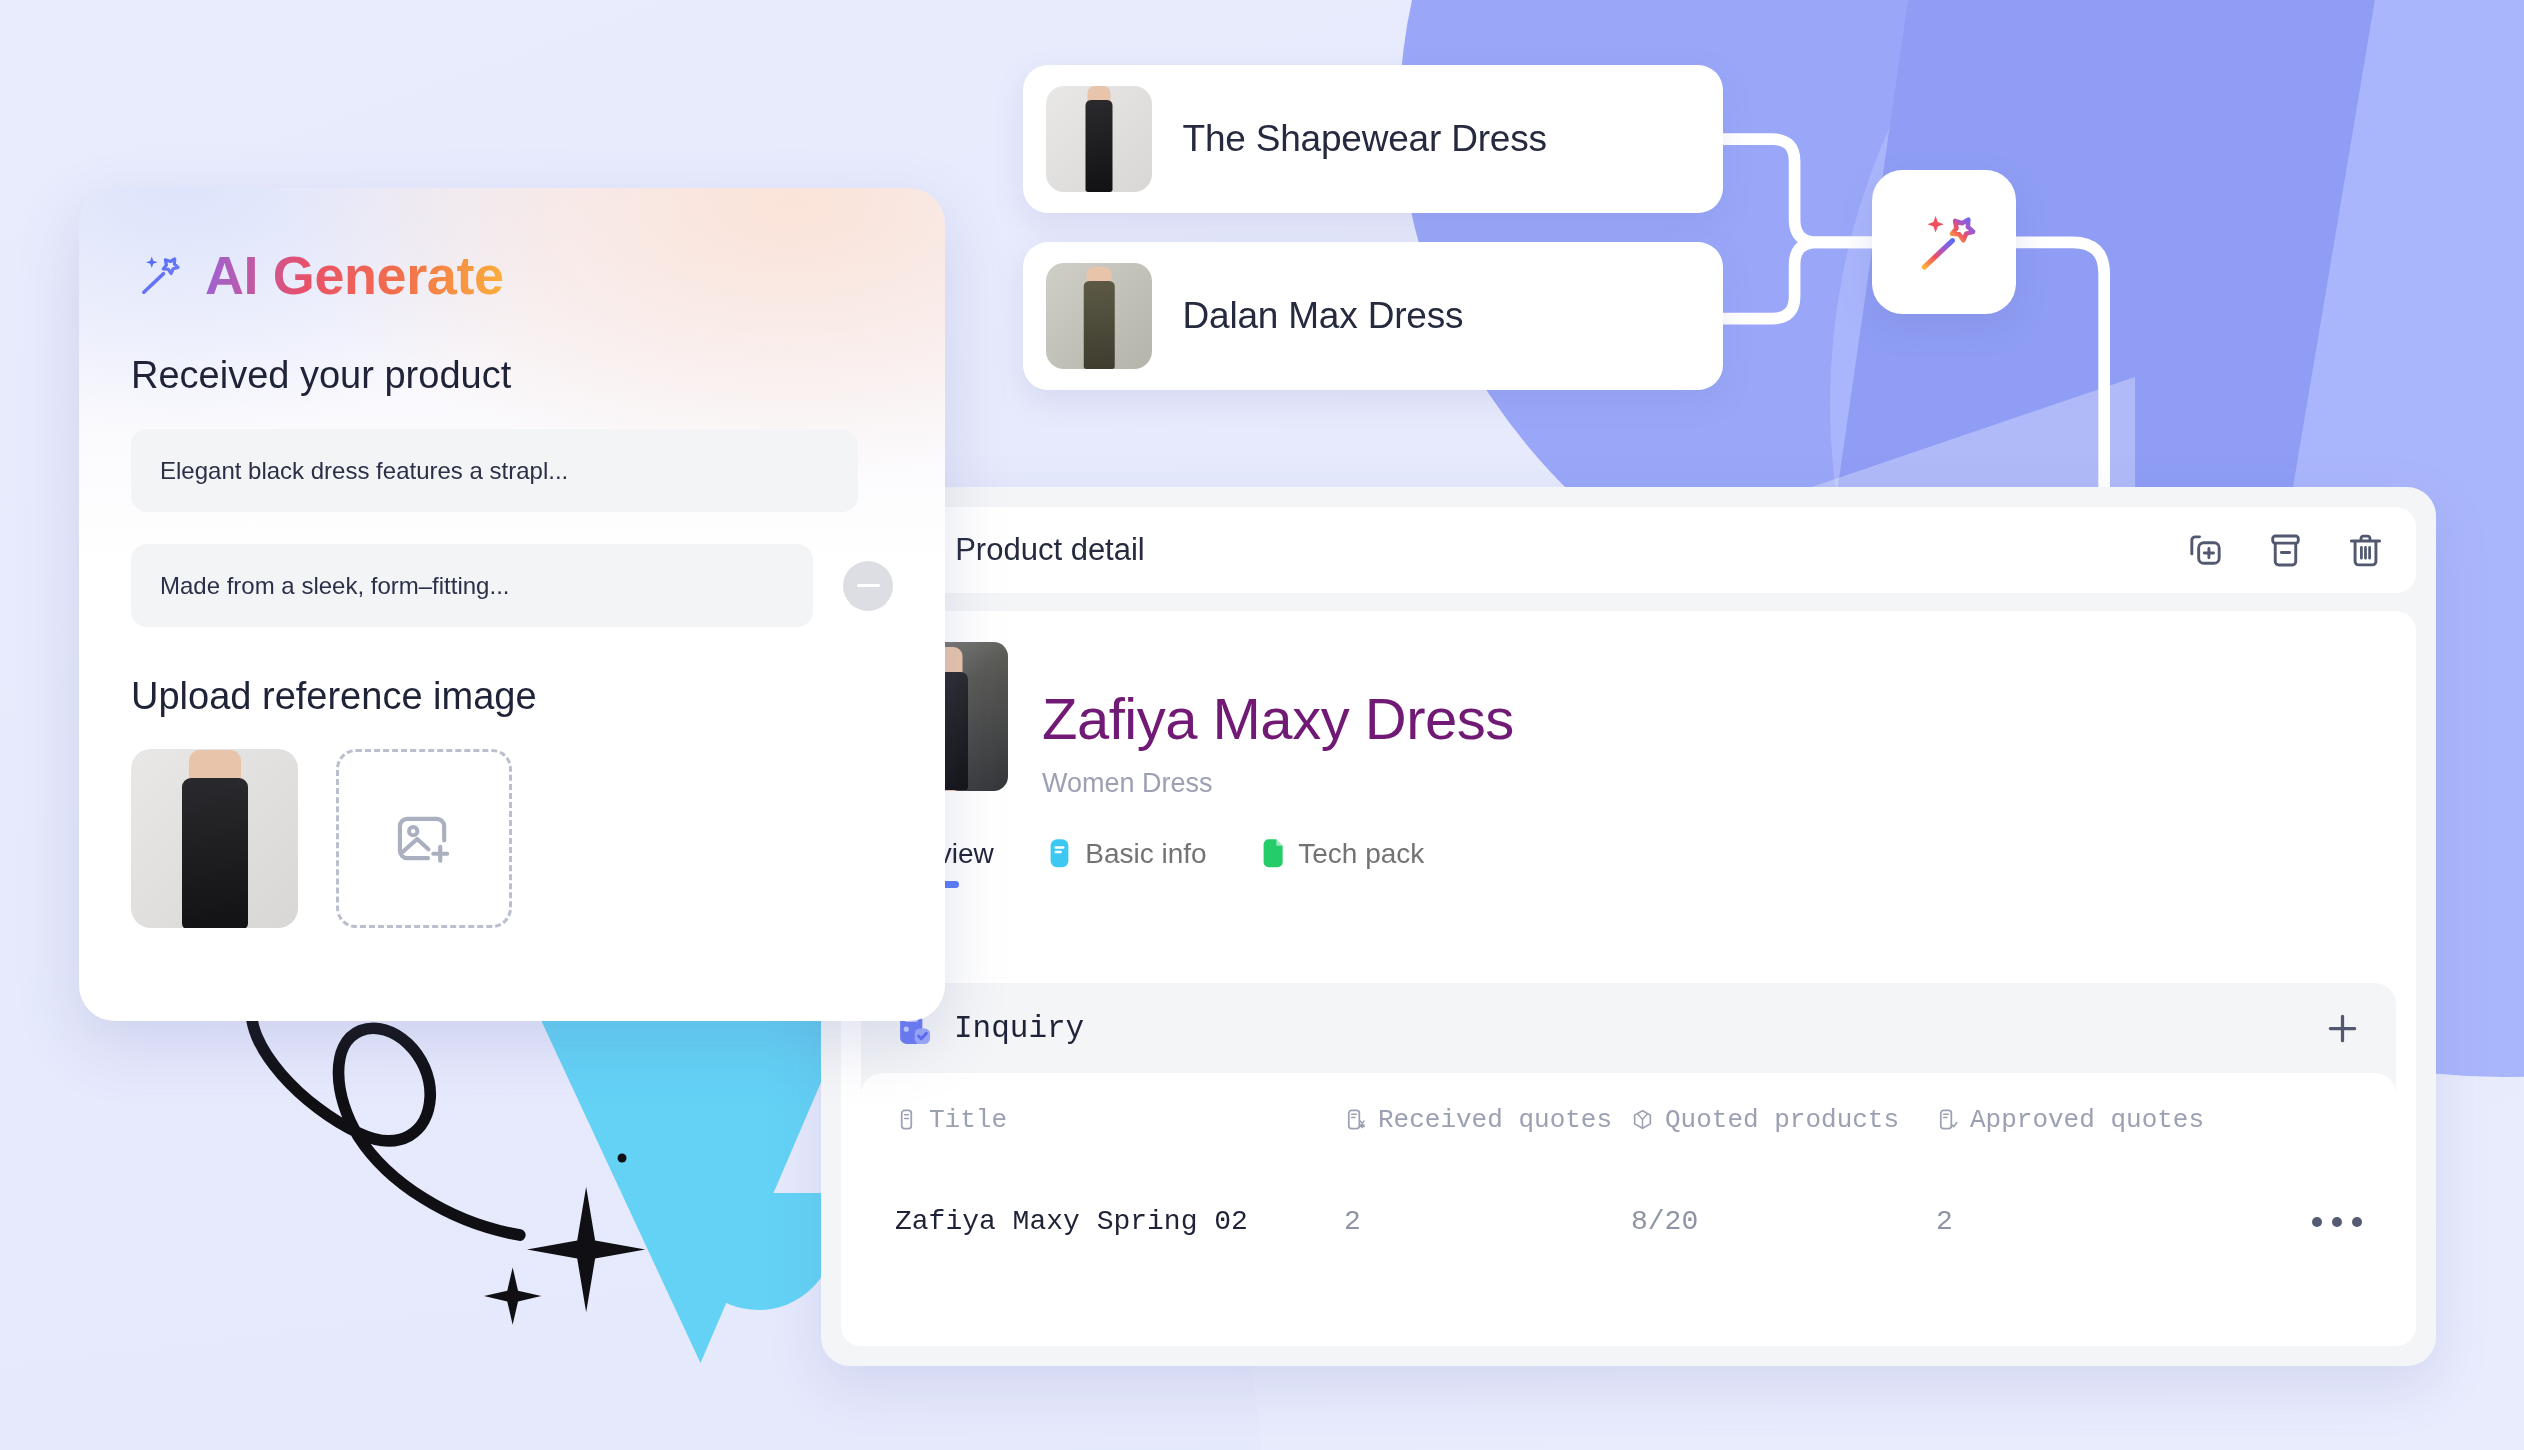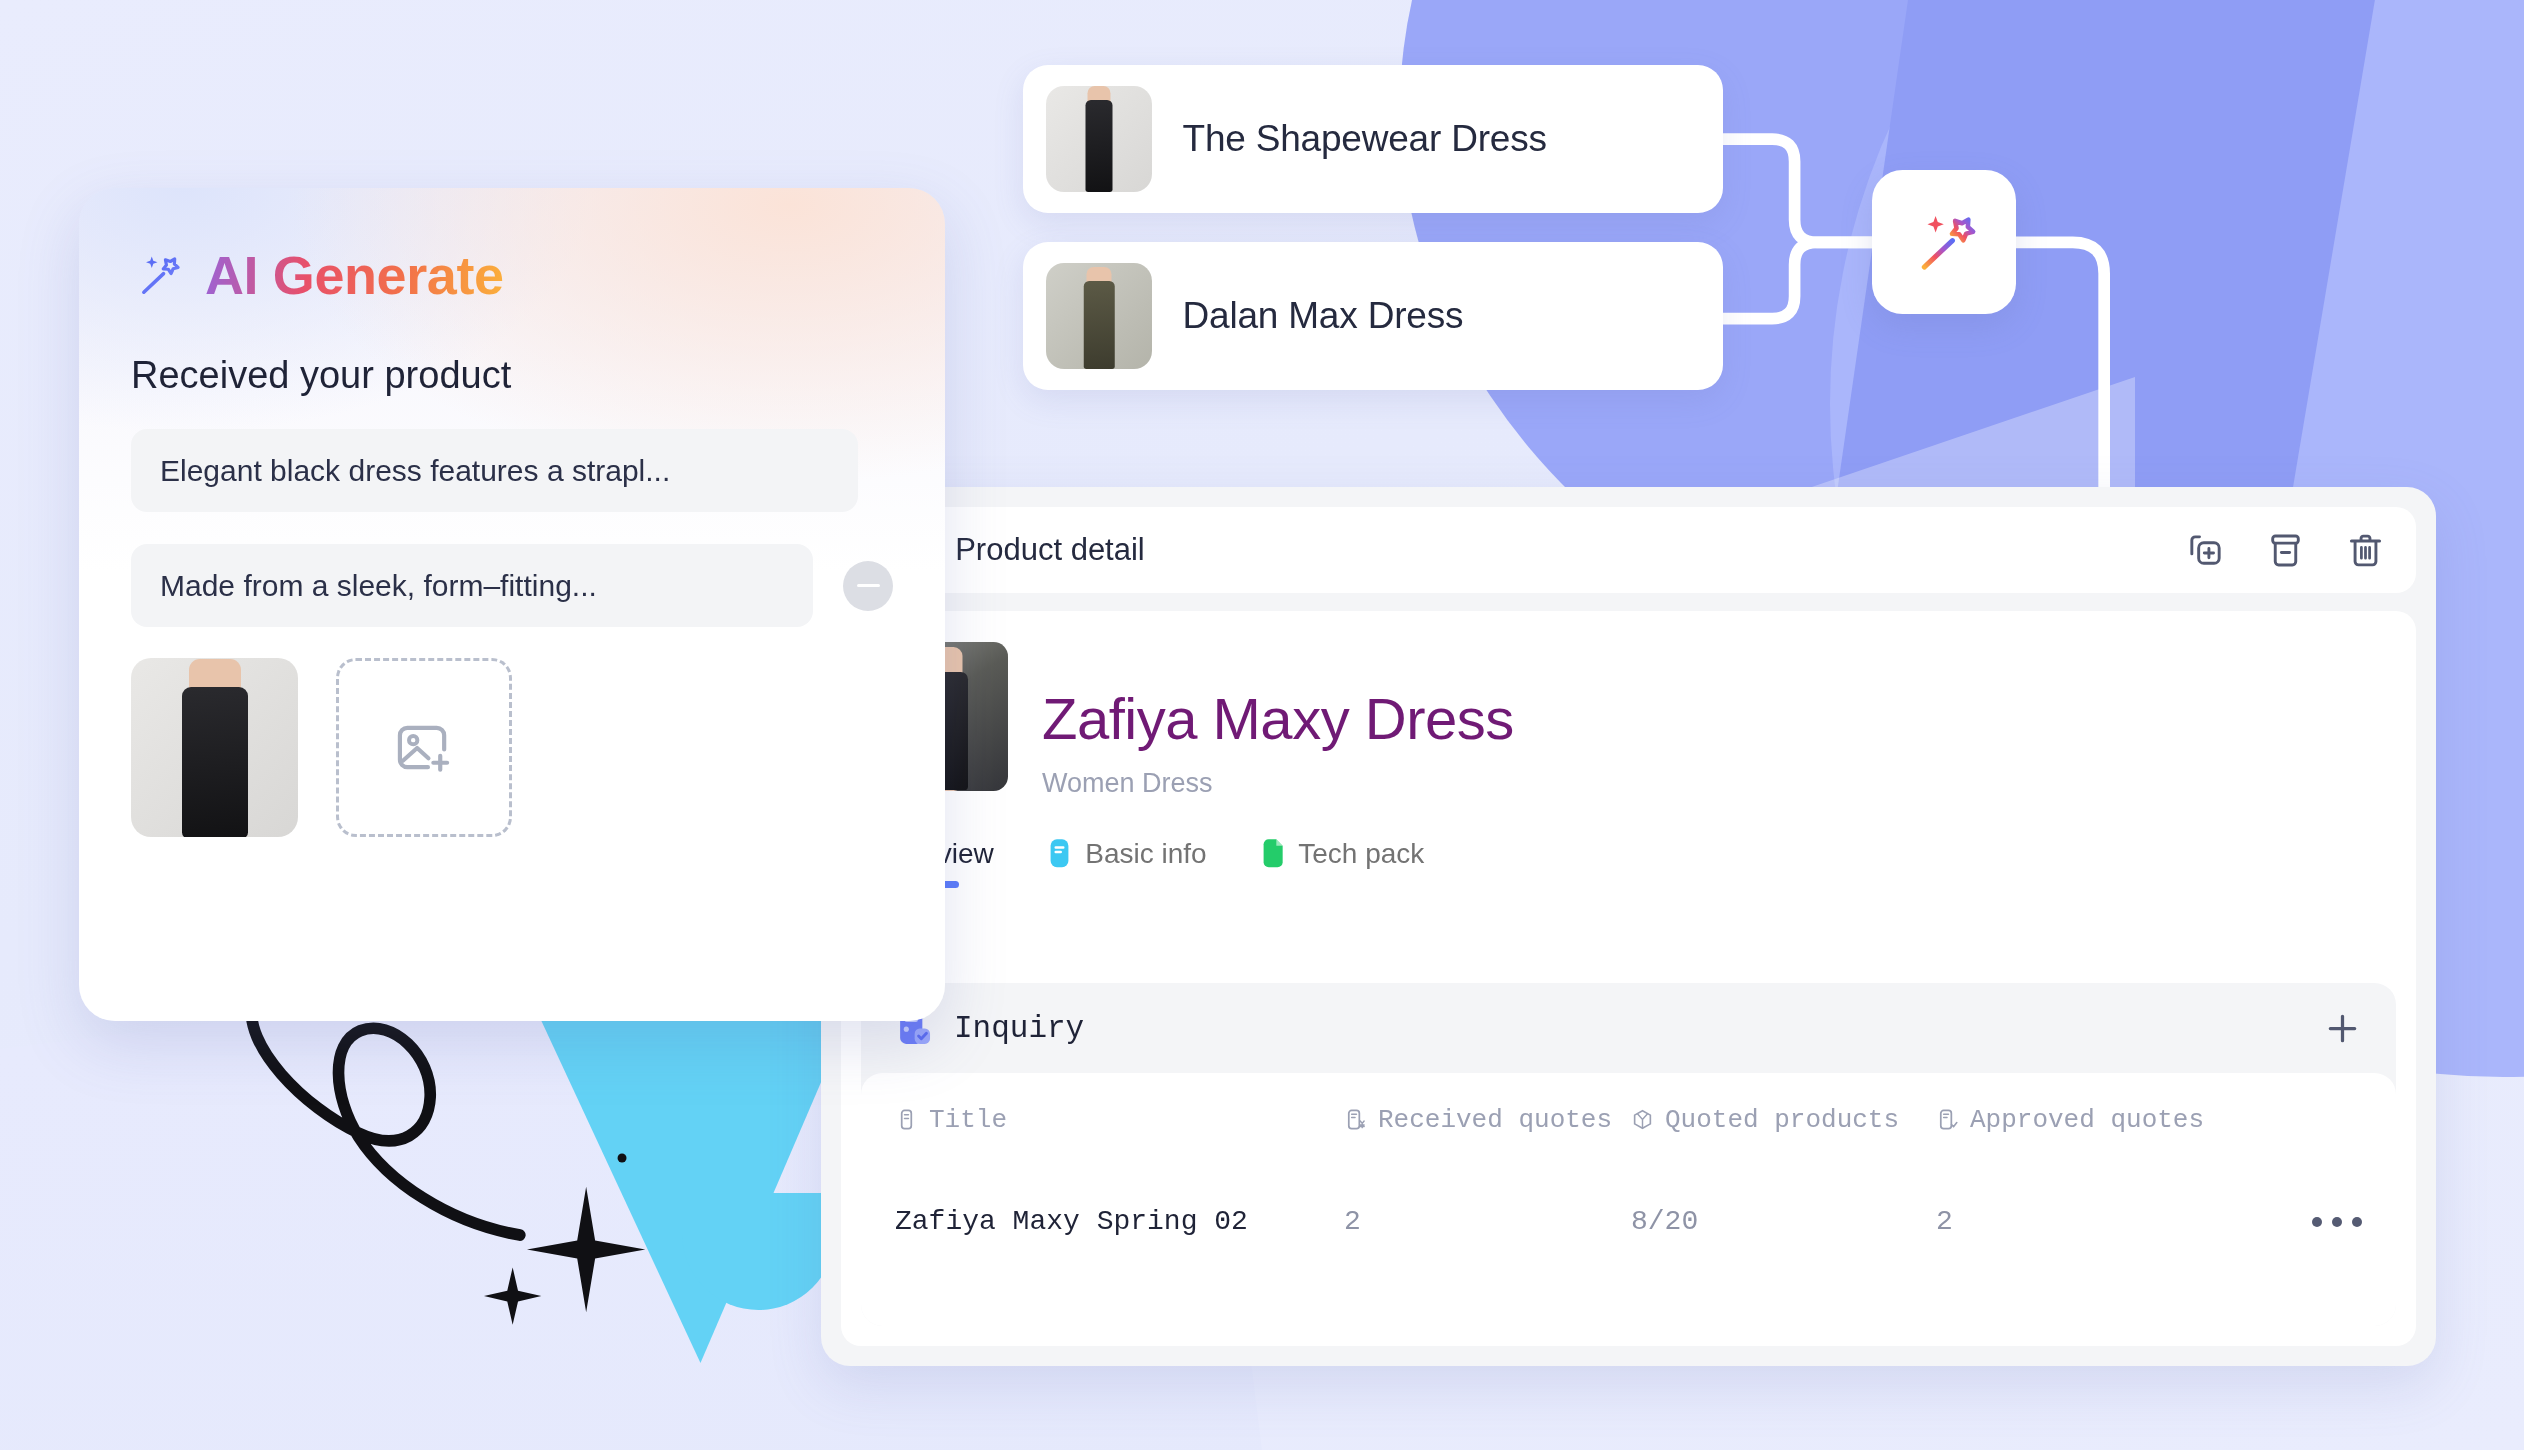--- a/index.html
+++ b/index.html
@@ -259,21 +259,21 @@
   .ai-section-label {
     font-size: 38px; color: #1f2337;
     margin-top: 48px;
   }
   .ai-field {
     height: 83px;
     background: #f3f4f6;
     border-radius: 16px;
     display: flex; align-items: center;
     padding: 0 29px;
-    font-size: 30px;
+    font-size: 24px;
     color: #2b3048;
     margin-top: 32px;
     width: 727px;
   }
   .ai-field-row { display: flex; align-items: center; gap: 30.5px; }
   .minus-btn {
     width: 50px; height: 50px;
     border-radius: 50%;
     background: #dcdee4;
     display: flex; align-items: center; justify-content: center;
@@ -548,20 +548,21 @@
     <div class="ai-field" title="Describe your product">Elegant black dress features a strapl...</div>
   </div>
 
   <div class="ai-field-row">
     <div class="ai-field" title="Describe your product">Made from a sleek, form–fitting...</div>
     <div class="minus-btn">
       <span class="minus-bar"></span>
     </div>
   </div>
 
+  <div class="ai-section-label">Upload reference image</div>
 
   <div class="upload-row">
     <div class="upload-thumb">
       <div class="ph ph-bg-light"></div>
       <div class="ph-figure skin" style="top:1.8px;width:52px;height:178px;border-radius:10.8px;"></div>
       <div class="ph-figure dress-black" style="top:29px;width:66px;height:151px;border-radius:9px 9px 5.4px 5.4px;"></div>
     </div>
     <div class="upload-dropzone">
       <svg width="59" height="59" viewBox="0 0 24 24">
         <path d="M20 12.8 V7 a3 3 0 0 0 -3 -3 H5 a3 3 0 0 0 -3 3 v10 a3 3 0 0 0 3 3 h8.4" fill="none" stroke="#aab0bf" stroke-width="1.7" stroke-linecap="round"></path>

